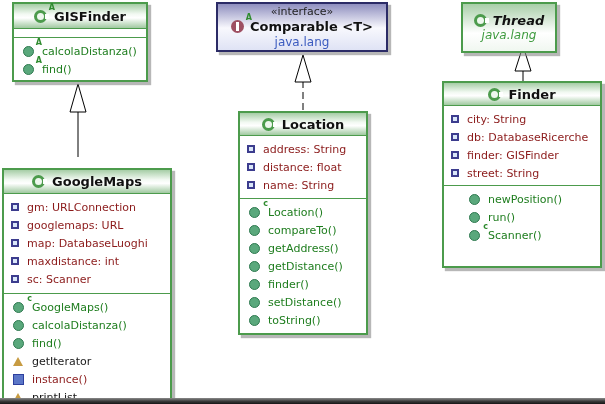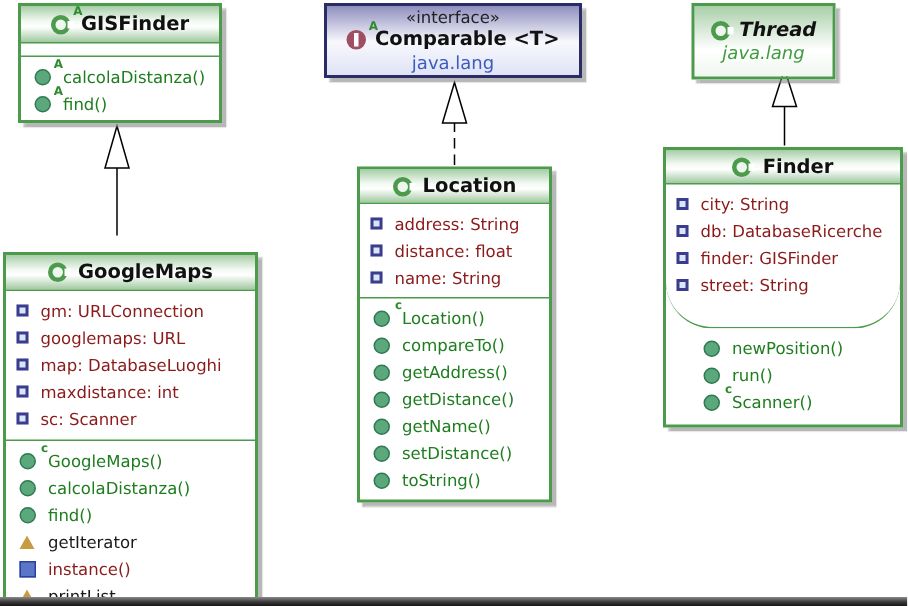--- a/index.html
+++ b/index.html
@@ -250,46 +250,46 @@
       <div class="row">
         <span class="icw">
             <span class="ic-dot"></span>
           </span>
         <span class="lbl t-green">getDistance()</span>
       </div>
       <div class="row">
         <span class="icw">
             <span class="ic-dot"></span>
           </span>
-        <span class="lbl t-green">getName()</span>
+        <span class="lbl t-green">finder()</span>
       </div>
       <div class="row">
         <span class="icw">
             <span class="ic-dot"></span>
           </span>
         <span class="lbl t-green">setDistance()</span>
       </div>
       <div class="row">
         <span class="icw">
             <span class="ic-dot"></span>
           </span>
         <span class="lbl t-green">toString()</span>
       </div>
     </div>
   </div>
 
-  <div class="uml-box green" id="box-finder" style="left:442px;top:98px;width:160px;height:187px;display:flex;flex-direction:column;">
+  <div class="uml-box green" id="box-finder" style="left:442px;top:81px;width:160px;height:187px;display:flex;flex-direction:column;">
     <div class="hdr" style="height:23px;">
       <span class="icw">
         <span class="ring"></span>
           <span class="notch"></span>
       </span>
       <span class="title">Finder</span>
     </div>
-    <div class="fields compartment" style="height:96px;border-radius:31px;">
+    <div class="fields compartment" style="height:80px;">
       <div class="row">
           <span class="ic-fld"></span>
           <span class="lbl t-maroon">city: String</span>
         </div>
       <div class="row">
           <span class="ic-fld"></span>
           <span class="lbl t-maroon">db: DatabaseRicerche</span>
         </div>
       <div class="row">
           <span class="ic-fld"></span>

